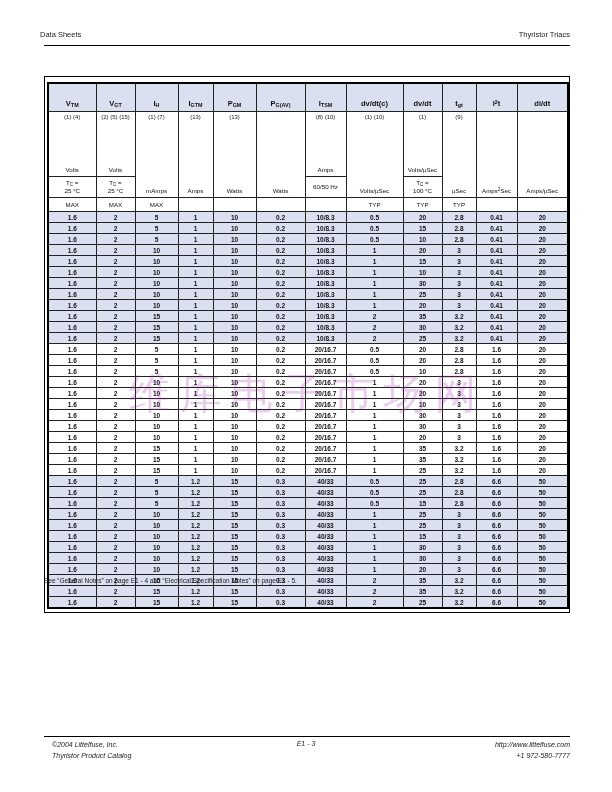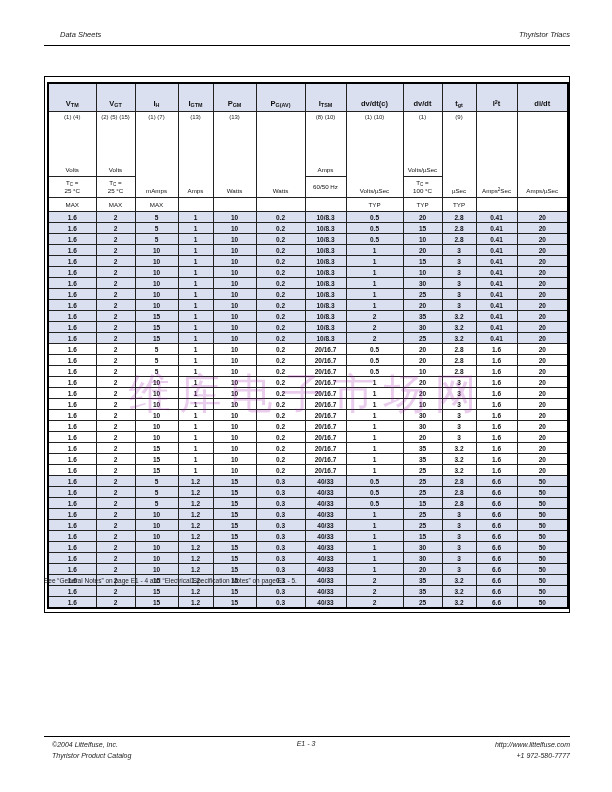--- a/index.html
+++ b/index.html
@@ -1,22 +1,22 @@
 <!DOCTYPE html>
 <html><head>
 <meta charset="utf-8">
 <style>
   html,body{margin:0;padding:0;background:#ffffff;}
   .page{
     position:relative;width:612px;height:792px;background:#ffffff;
     font-family:"Liberation Sans",sans-serif;color:#111;overflow:hidden;
   }
   
-  .run-head{position:absolute;left:60px;right:42px;top:30px;display:flex;justify-content:space-between;
-    font-size:7.5px;font-style:italic;color:#1a1a1a;}
+  .run-head{position:absolute;left:40px;right:42px;top:30px;display:flex;justify-content:space-between;
+    font-size:7.5px;color:#1a1a1a;}
   .head-rule{position:absolute;left:44px;top:45px;width:526px;height:1px;background:#000;}
   
   .table-box{position:absolute;left:44px;top:76px;width:526px;border:1px solid #000;
     padding:5px 2px 3px 2px;box-sizing:border-box;background:#fff;}
   table.spec{border-collapse:collapse;table-layout:fixed;width:520px;border:2px solid #000;}
   table.spec th,table.spec td{border:1px solid #222;padding:0;margin:0;text-align:center;vertical-align:middle;}
   tr.row-symbols th{height:24px;background:#dbe0f1;font-size:7.5px;font-weight:bold;vertical-align:bottom;padding-bottom:3px;}
   sub{font-size:0.72em;vertical-align:-0.25em;line-height:0;}
   sup{font-size:0.72em;vertical-align:0.4em;line-height:0;}
   tr.row-foot td{height:64px;vertical-align:top;}

